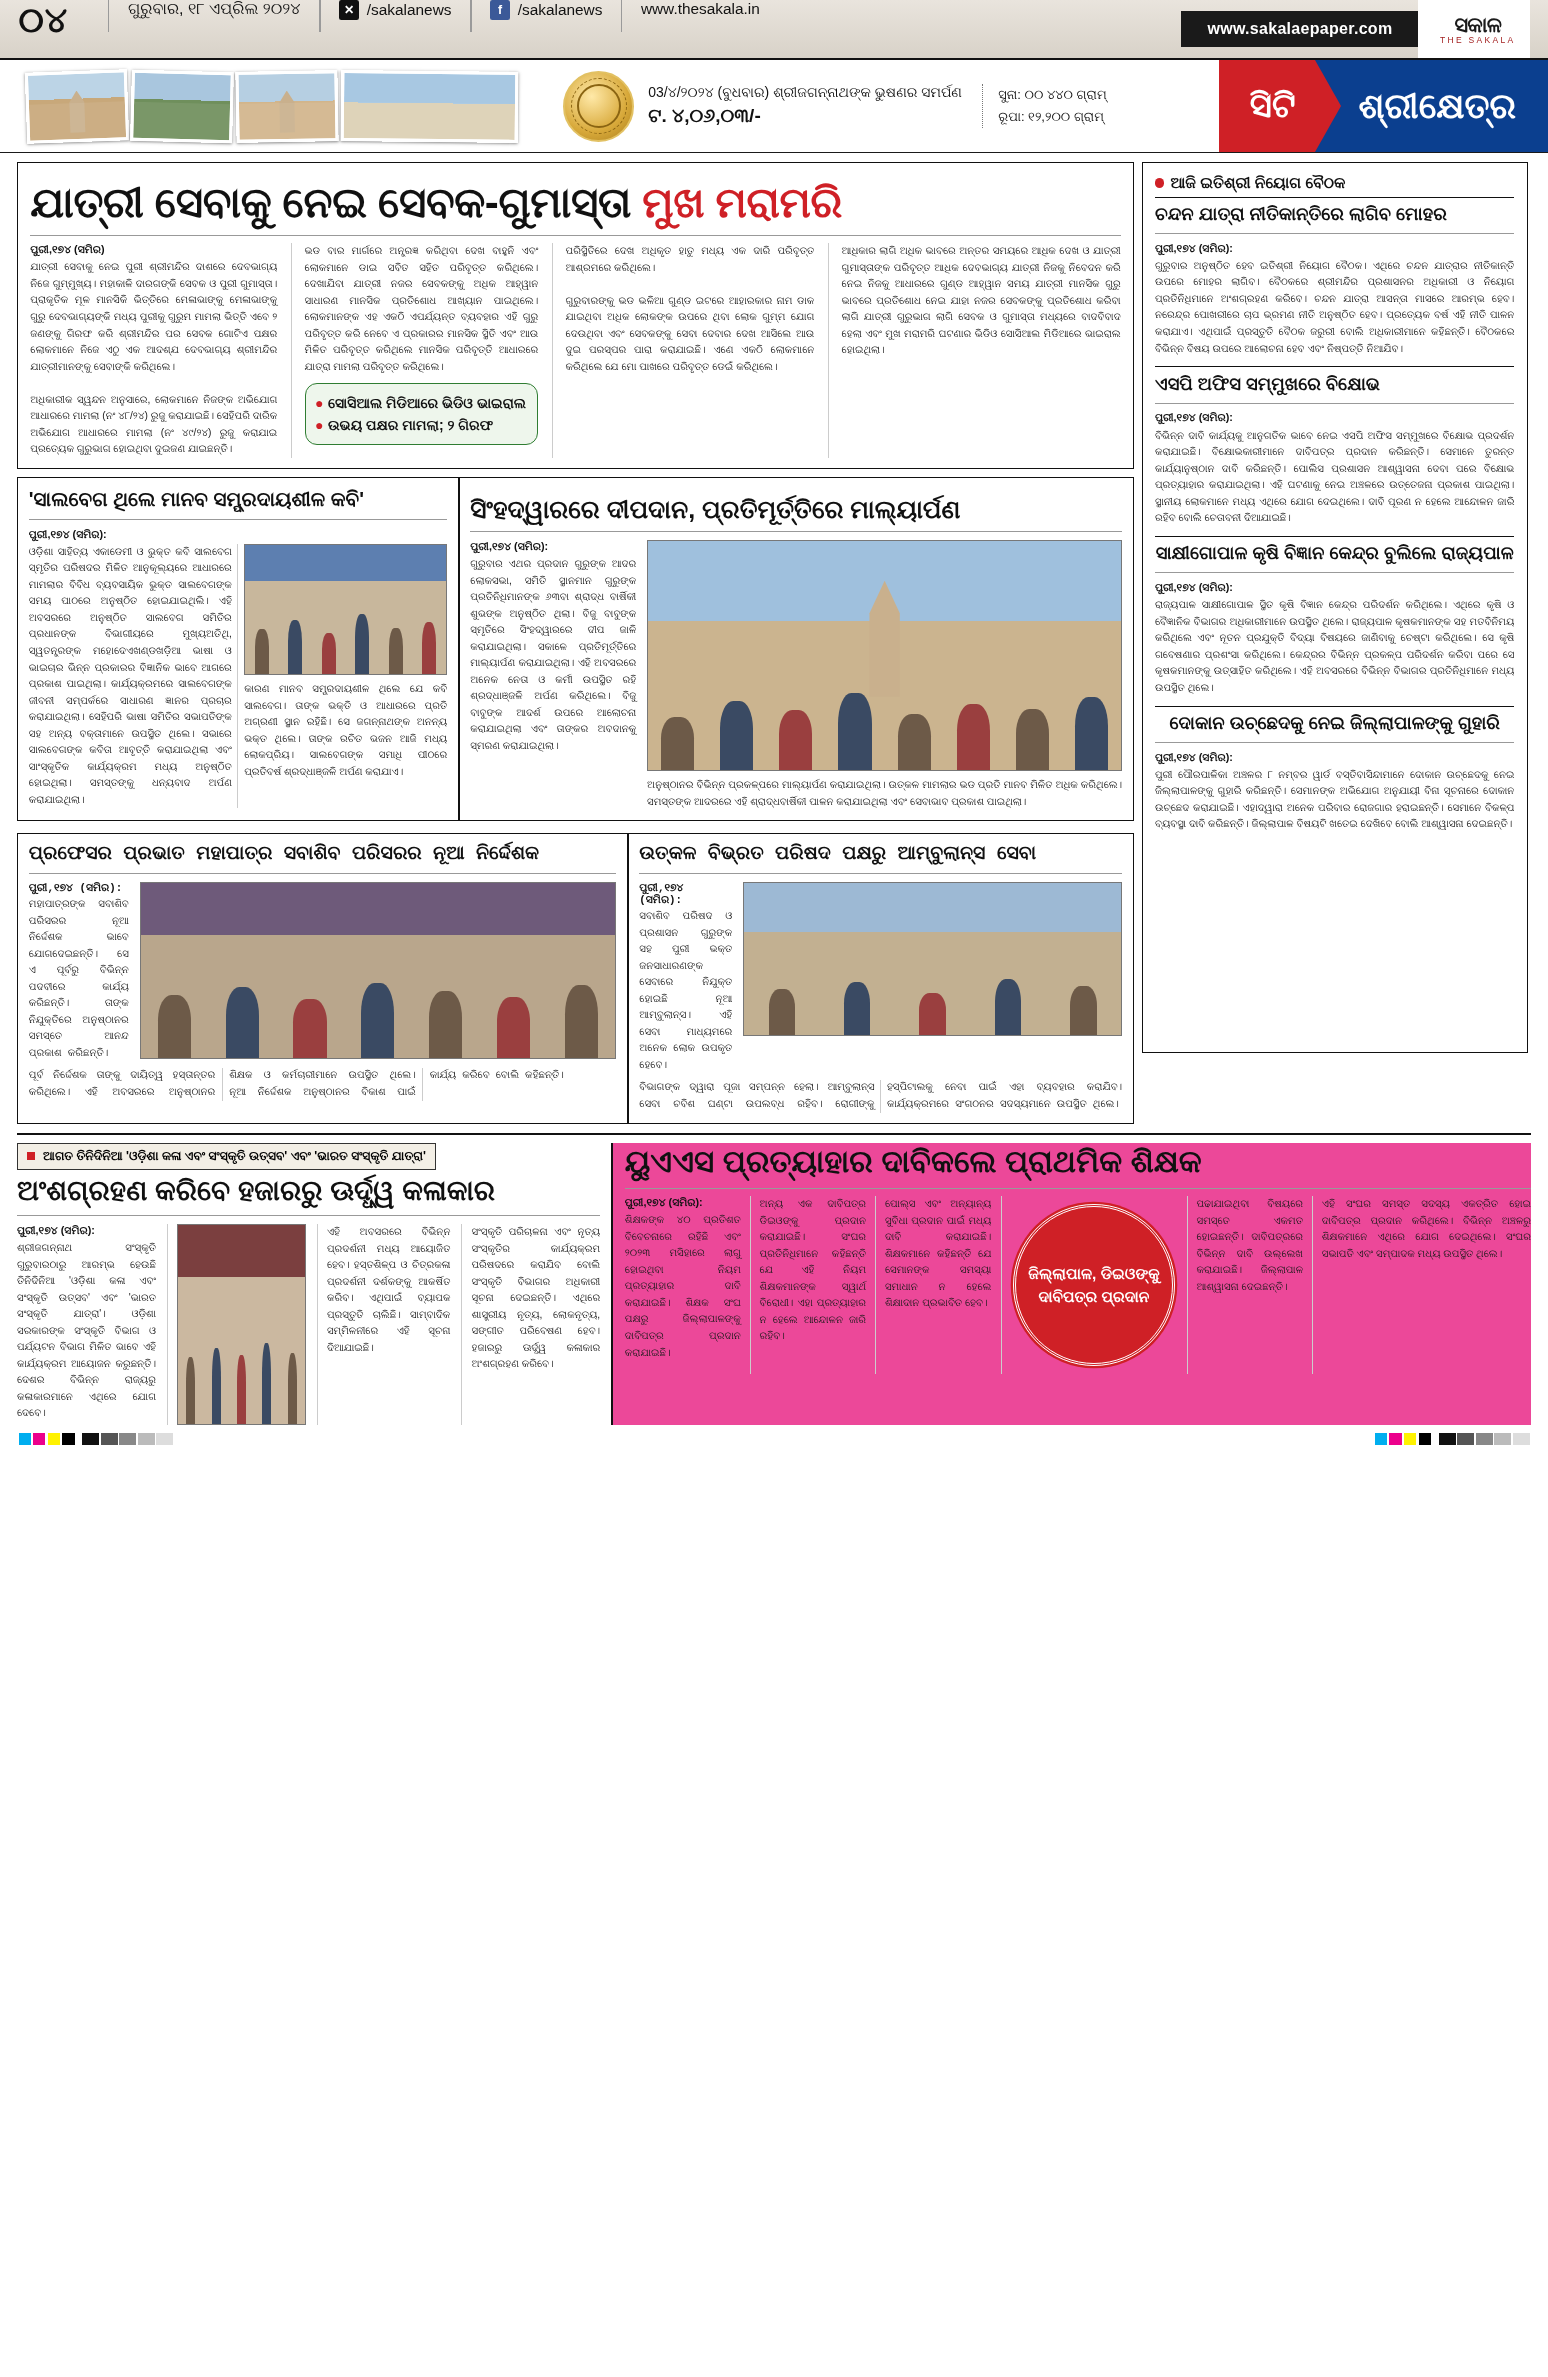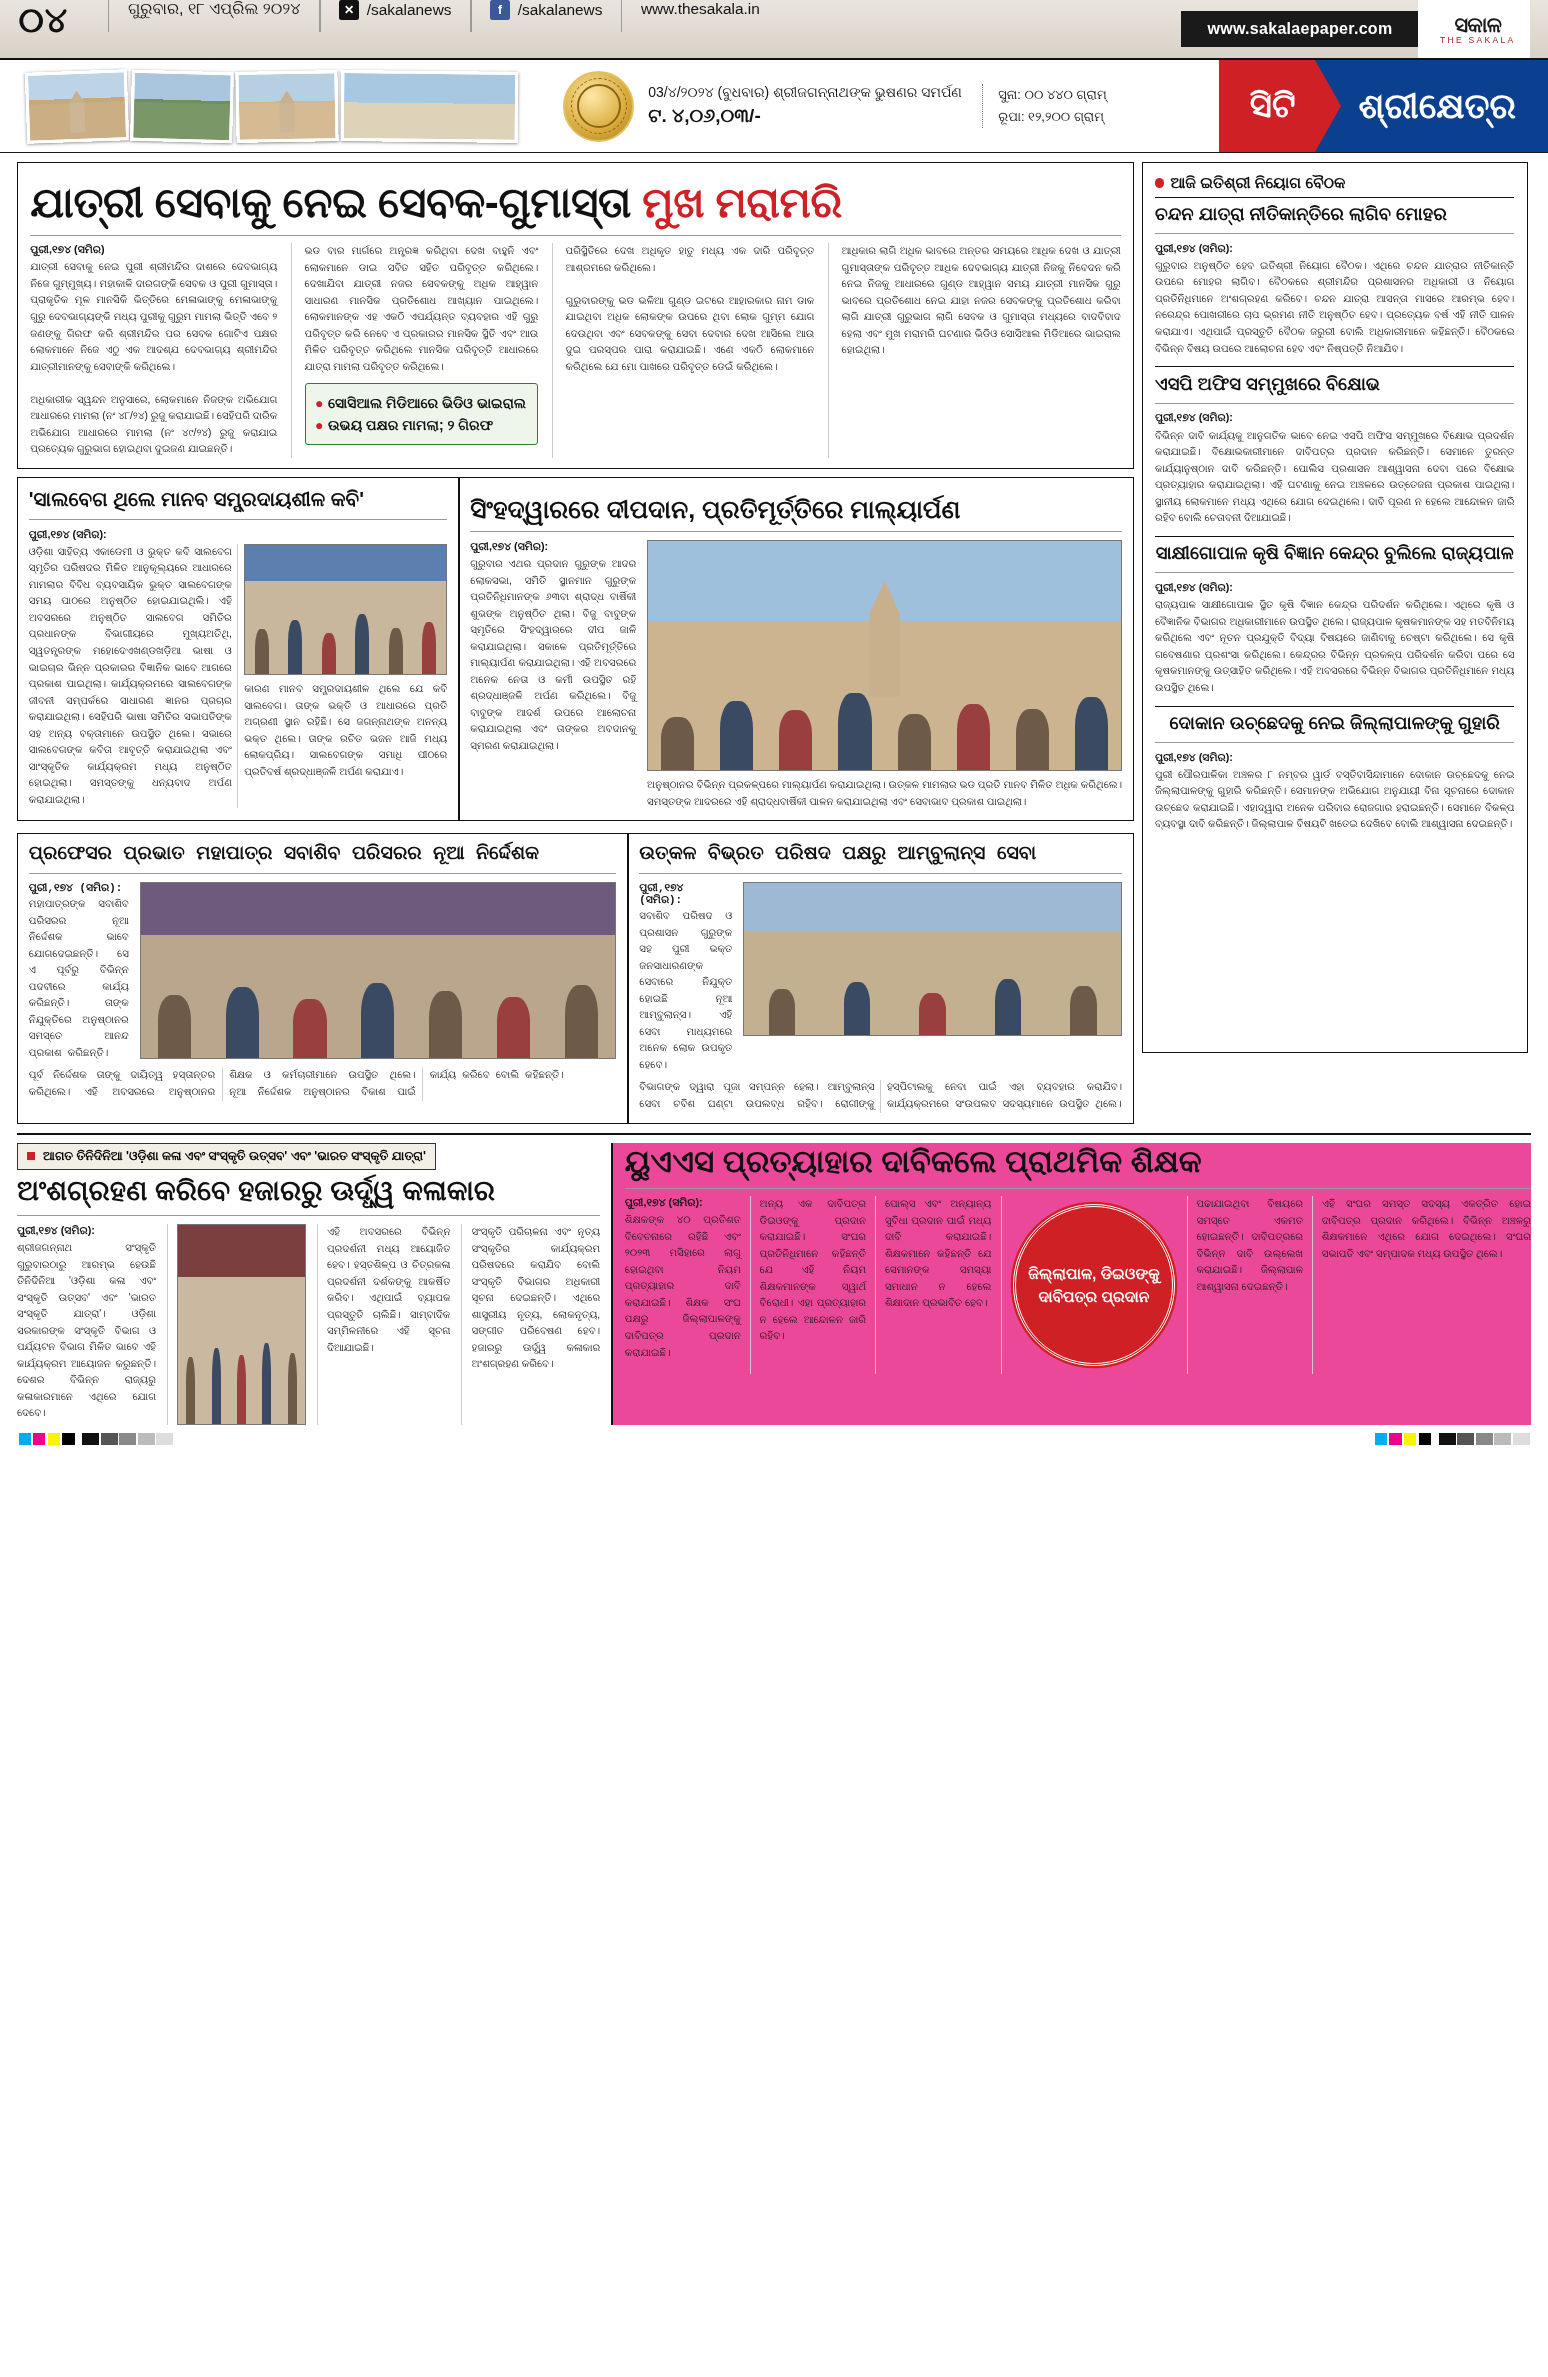--- a/index.html
+++ b/index.html
@@ -263,21 +263,21 @@
     color: #1a1a1a;
     text-align: justify;
     hyphens: auto;
   }
   .cols3 { column-count: 3; column-gap: 14px; column-rule: 0.8px solid #ccc; }
   .cols2 { column-count: 2; column-gap: 12.3px; column-rule: 0.8px solid #ccc; }
 
   .bullets {
     border: 0.8px solid #2f7d32;
     background: #eef6ec;
-    border-radius: 3px;
+    border-radius: 12px;
     padding: 7.7px 9.3px;
     margin: 7.7px 0;
   }
   .bullets div {
     font-size: 14px;
     font-weight: bold;
     color: #111;
     line-height: 1.6;
   }
   .bullets span.dot {
@@ -554,21 +554,21 @@
                       <i style="height:52%"></i>
                       <i style="height:60%"></i>
                       <i style="height:48%"></i>
                       <i style="height:64%"></i>
                       <i style="height:56%"></i>
                     </div>
                 </div>
               </div>
             </div>
             <div class="cols2" style="margin-top:6.2px;">
-              <div class="bodytext">ବିଭାଗଙ୍କ ଦ୍ୱାରା ପୂଜା ସମ୍ପନ୍ନ ହେଲା। ଆମ୍ବୁଲାନ୍ସ ସେବା ଚବିଶ ଘଣ୍ଟା ଉପଲବ୍ଧ ରହିବ। ରୋଗୀଙ୍କୁ ହସ୍ପିଟାଲକୁ ନେବା ପାଇଁ ଏହା ବ୍ୟବହାର କରାଯିବ। କାର୍ଯ୍ୟକ୍ରମରେ ସଂଉପଲବ ସଦସ୍ୟମାନେ ଉପସ୍ଥିତ ଥିଲେ।</div>
+              <div class="bodytext">ବିଭାଗଙ୍କ ଦ୍ୱାରା ପୂଜା ସମ୍ପନ୍ନ ହେଲା। ଆମ୍ବୁଲାନ୍ସ ସେବା ଚବିଶ ଘଣ୍ଟା ଉପଲବ୍ଧ ରହିବ। ରୋଗୀଙ୍କୁ ହସ୍ପିଟାଲକୁ ନେବା ପାଇଁ ଏହା ବ୍ୟବହାର କରାଯିବ। କାର୍ଯ୍ୟକ୍ରମରେ ସଂଗଠନର ସଦସ୍ୟମାନେ ଉପସ୍ଥିତ ଥିଲେ।</div>
             </div>
           </div>
         </div>
 
       </div>
 
       <div class="rightcol">
         <div class="box" style="height:891px; overflow:hidden;">
           <div class="redhead">
             <span class="bdot"></span>

